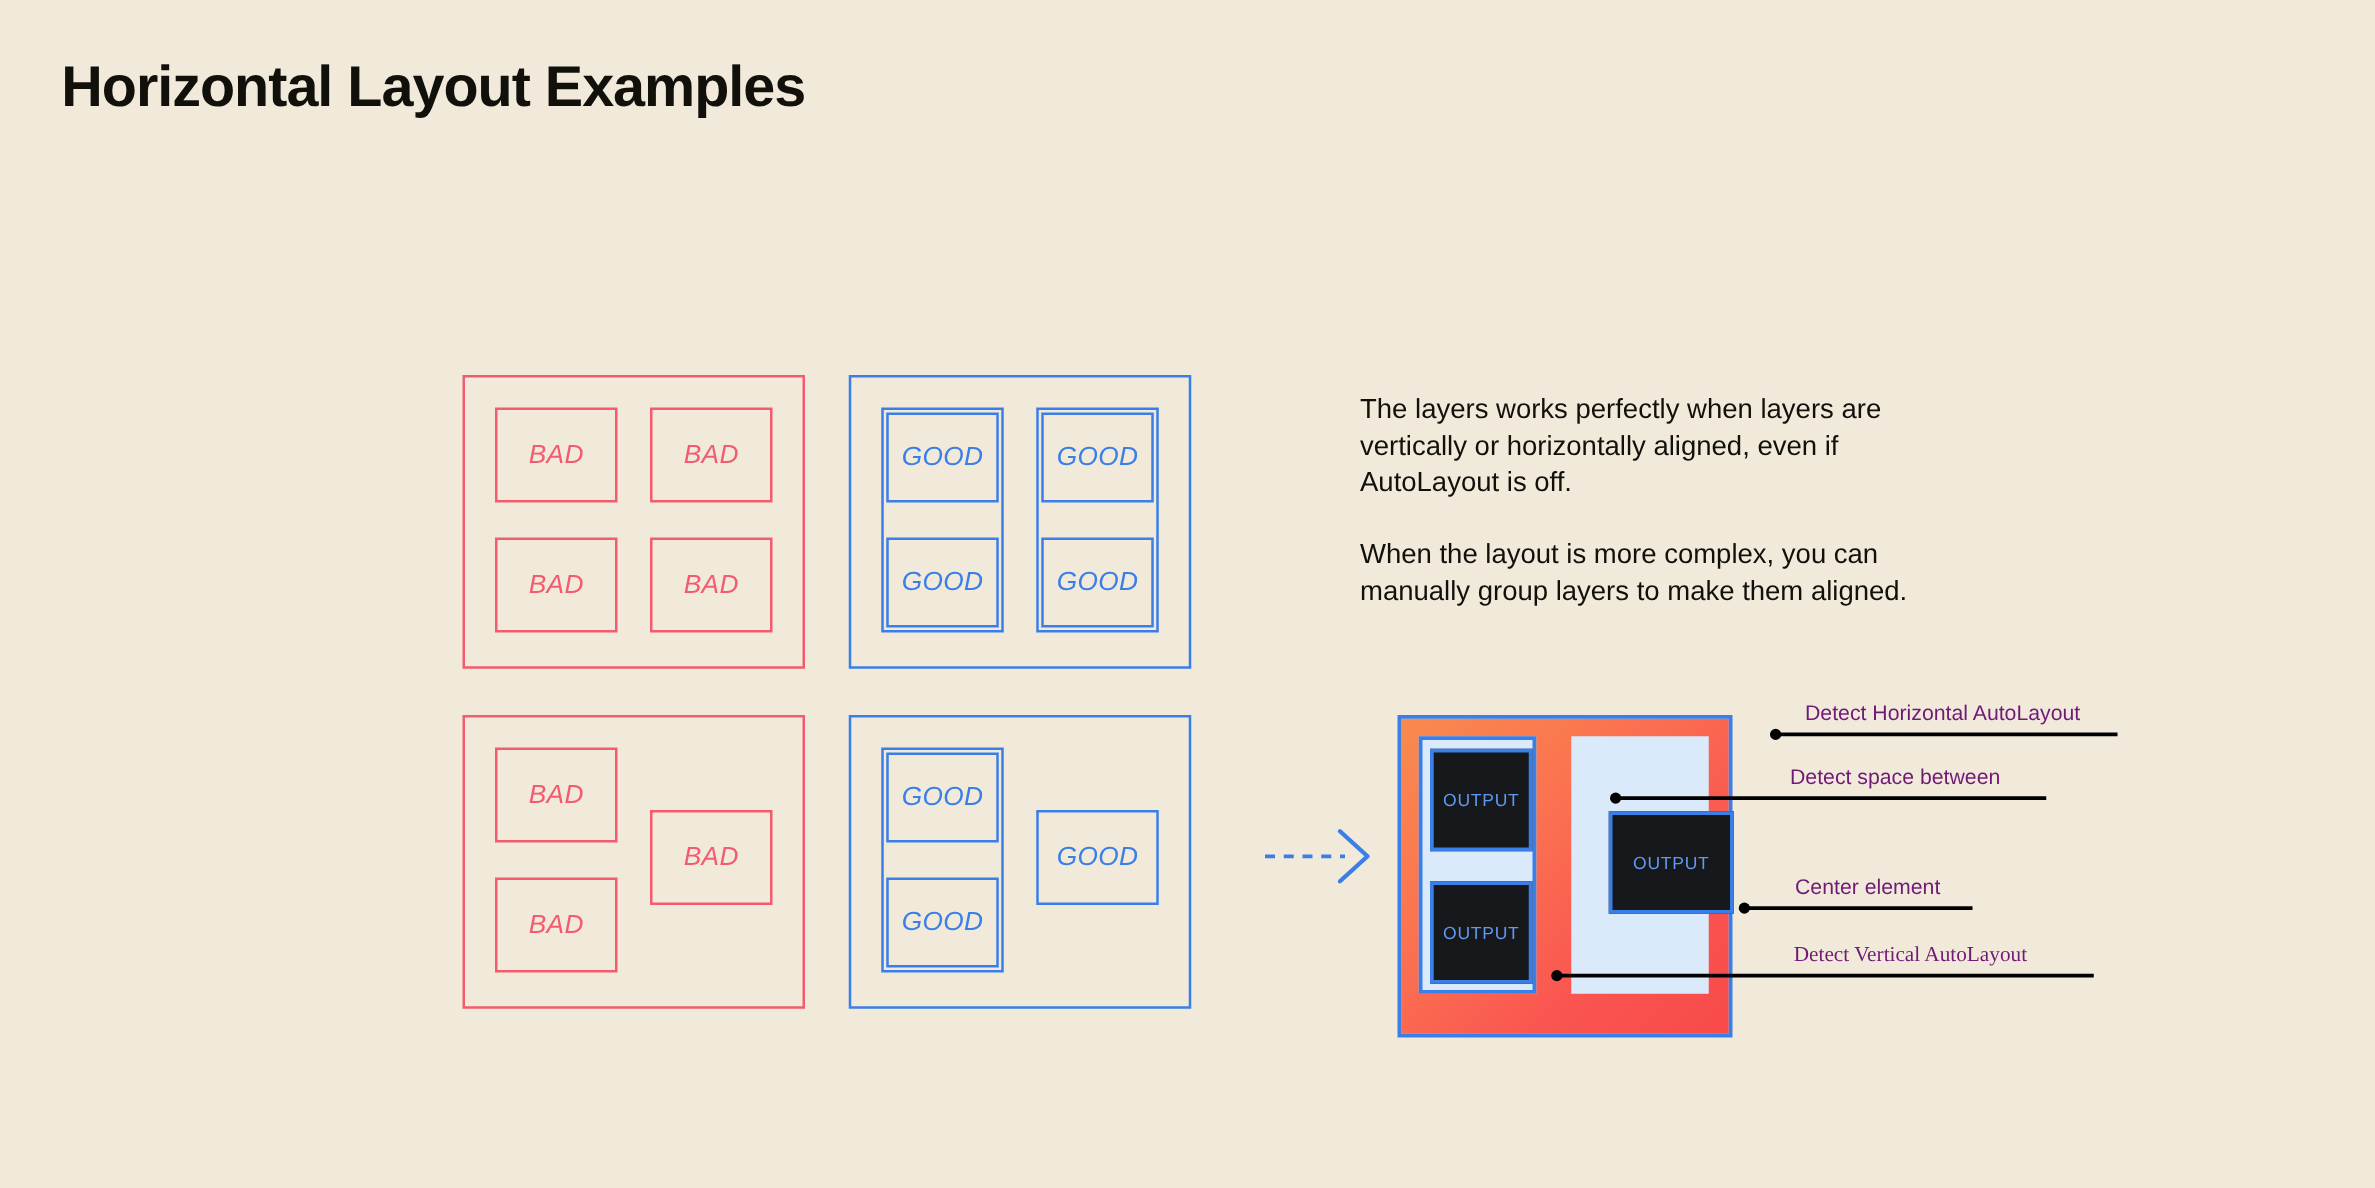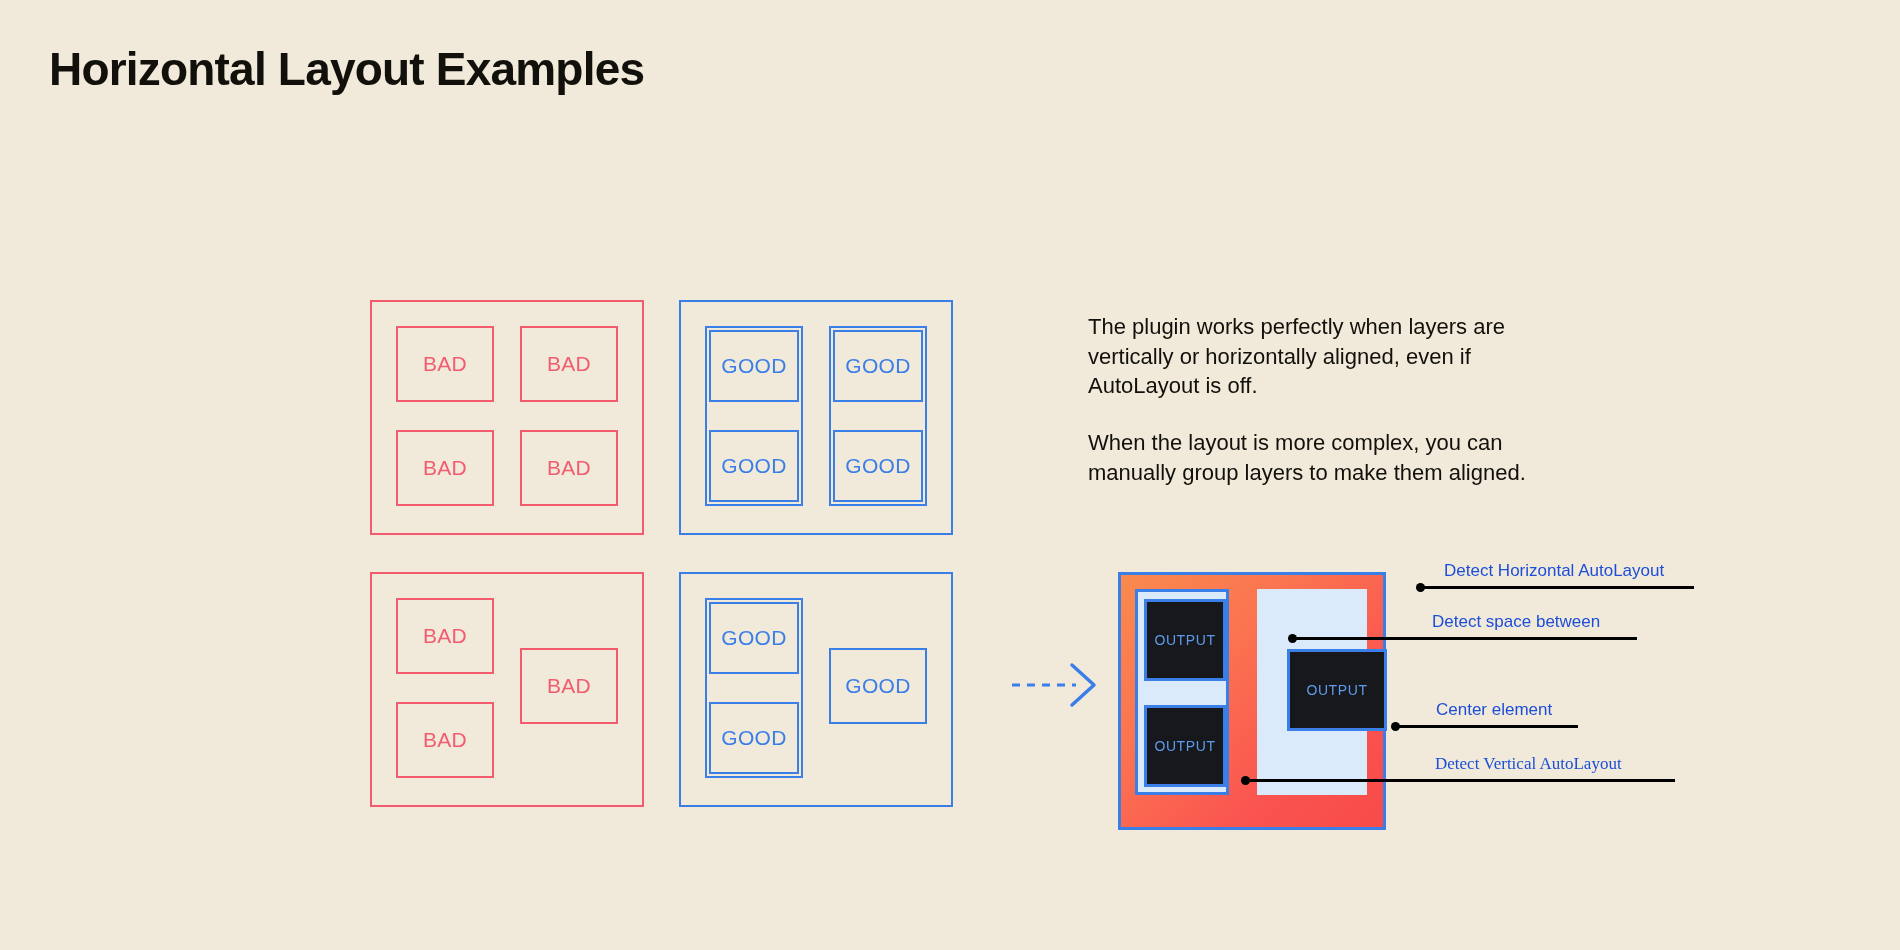--- a/index.html
+++ b/index.html
@@ -37,20 +37,21 @@
 
   
   .box {
     position: absolute;
     box-sizing: border-box;
     display: flex;
     align-items: center;
     justify-content: center;
     font-size: 21px;
     letter-spacing: 0.3px;
+    font-style: italic;
   }
   .box.bad {
     border: 2px solid #F25C6E;
     color: #F25C6E;
   }
   .box.good {
     border: 2px solid #3A7EE8;
     color: #3A7EE8;
   }
 
@@ -147,21 +148,21 @@
     position: absolute;
     height: 2.5px;
     background: #000;
     left: 0;
     top: -1px;
   }
   .callout .c-label {
     position: absolute;
     bottom: 6px;
     font-size: 17px;
-    color: #1d4ed8;
+    color: #701a75;
     white-space: nowrap;
   }
 </style>
 </head>
 <body>
 
 <div class="page-title">Horizontal Layout Examples</div>
 
 <div class="frame bad" style="left:370px; top:300px; width:274px; height:235px;">
   <div class="box bad" style="left:24px; top:24px; width:98px; height:76px;">BAD</div>
@@ -196,21 +197,21 @@
 </div>
 
 <div class="arrow-wrap">
   <svg width="90" height="50" viewBox="0 0 90 50">
     <line x1="2" y1="25" x2="66" y2="25" stroke="#3A7EE8" stroke-width="3" stroke-dasharray="8 7" stroke-linecap="butt"></line>
     <polyline points="62,5 84,25 62,45" fill="none" stroke="#3A7EE8" stroke-width="3.5" stroke-linecap="round" stroke-linejoin="round"></polyline>
   </svg>
 </div>
 
 <div class="copy" id="copy-p1">
-  <span>The plugin works </span><b>perfectly</b><span> when layers are vertically or horizontally aligned, even if AutoLayout is off.</span>
+  <span>The layers works </span><b>perfectly</b><span> when layers are vertically or horizontally aligned, even if AutoLayout is off.</span>
 </div>
 
 <div class="copy" id="copy-p2">When the layout is more complex, you can manually group layers to make them aligned.</div>
 
 <div class="diagram">
   <div class="diagram-inner">
     <div id="panel-left" class="panel-light">
       <div class="out-box" id="out-1">OUTPUT</div>
       <div class="out-box" id="out-2">OUTPUT</div>
     </div>

